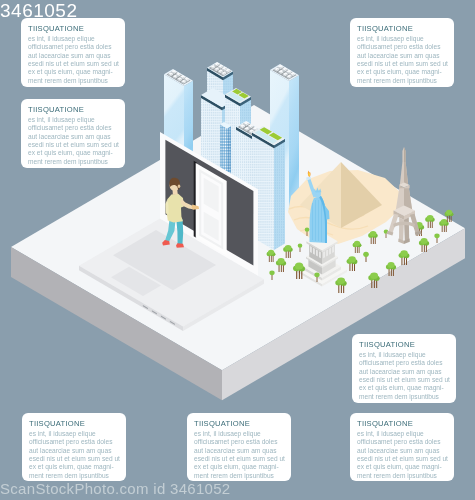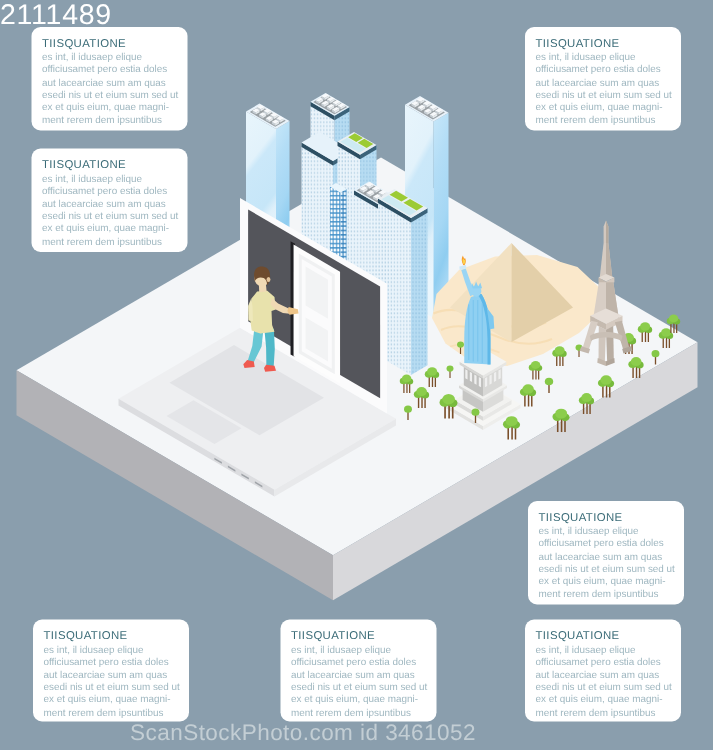--- a/index.html
+++ b/index.html
@@ -7,21 +7,21 @@
        font-family:"Liberation Sans",sans-serif;}
   #stage{position:relative;width:475px;height:500px;overflow:hidden;}
   .layer{position:absolute;left:0;top:0;width:475px;height:500px;}
   .callout{position:absolute;background:#fff;border-radius:6px;box-sizing:border-box;
            padding:6px 7px 5px 7px;}
   .c-title{font-size:7.6px;font-weight:normal;color:#3a6b77;letter-spacing:.25px;
            margin:0 0 2px 0;line-height:9px;}
   .c-body{font-size:6.6px;color:#9fb7c0;line-height:8.35px;margin:0;letter-spacing:0px;}
   .c-body div{white-space:nowrap;}
   #wm-num{position:absolute;color:#fff;font-size:19px;letter-spacing:.5px;}
-  #footer{position:absolute;left:0;bottom:3px;width:404px;text-align:center;
+  #footer{position:absolute;left:0;bottom:3px;width:404px;text-align:left;
           color:#c3ced4;font-size:15px;letter-spacing:.3px;}
 </style>
 </head>
 <body>
 
 <div id="stage">
 
 <svg class="layer" id="scene" viewBox="0 0 475 500">
       <rect x="0" y="0" width="475" height="500" fill="#8a9ead"></rect>
       <defs>
@@ -571,15 +571,15 @@
           <div>es int, il idusaep elique</div>
           <div>officiusamet pero estia doles</div>
           <div>aut lacearciae sum am quas</div>
           <div>esedi nis ut et eium sum sed ut</div>
           <div>ex et quis eium, quae magni-</div>
           <div>ment rerem dem ipsuntibus</div>
         </div>
       </div>
     </div>
 
-<div id="wm-num">2111489</div>
+<div id="wm-num">3461052</div>
 <div id="footer">ScanStockPhoto.com id 3461052</div>
 </div>
 
 </body></html>

